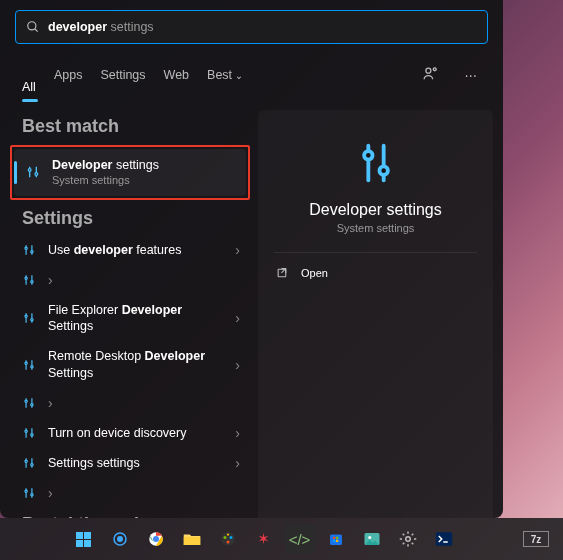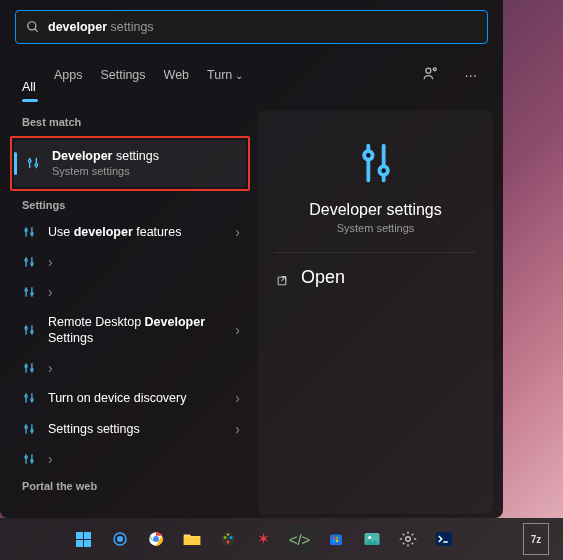--- a/index.html
+++ b/index.html
@@ -50,21 +50,21 @@
     width: 16px; height: 3px;
     background: #4cc2ff;
     border-radius: 2px;
   }
   .tab-more::after { content: " \2304"; font-size: 10px; }
   .tab-spacer { flex: 1; }
   .tab-icon { cursor: pointer; padding: 4px; color: #bbb; }
   .content { display: flex; padding: 10px 10px 0 10px; gap: 8px; }
   .left { width: 240px; }
   .right { flex: 1; background: rgba(255,255,255,0.03); border-radius: 6px; padding: 20px 0; }
-  .section-label { color: #aaa; font-size: 11px; padding: 6px 12px; font-weight: 600; }
+  .section-label { color: #aaa; font-size: 18px; padding: 6px 12px; font-weight: 600; }
   .best-match {
     border: 2px solid #e73828;
     border-radius: 2px;
     padding: 2px;
     margin: 2px 0;
   }
   .result-item {
     display: flex;
     align-items: center;
     padding: 8px 10px;
@@ -91,23 +91,23 @@
   .result-sub { font-size: 11px; color: #999; }
   .chev { color: #888; font-size: 14px; }
   .settings-list .result-item { padding: 7px 10px; }
   .web-item { padding: 8px 10px; display:flex; align-items:center; gap:10px; cursor:pointer; }
   .right-hero { display:flex; flex-direction:column; align-items:center; padding: 10px 0 18px 0; }
   .hero-icon { margin-bottom: 12px; }
   .hero-title { font-size: 16px; margin-bottom: 3px; }
   .hero-sub { font-size: 11px; color: #999; }
   .divider { height:1px; background: rgba(255,255,255,0.08); margin: 0 16px 6px 16px; }
   .action-row {
-    display:flex; align-items:flex-end; gap:12px;
+    display:flex; align-items:flex-start; gap:12px;
     padding: 8px 18px; cursor:pointer;
-    font-size: 18px;
+    font-size: 11px;
   }
   .action-row svg { flex:0 0 auto; }
   .taskbar {
     position: absolute;
     bottom: 0; left: 0; right: 0;
     height: 42px;
     background: rgba(32,32,34,0.9);
     display: flex;
     align-items: center;
     justify-content: center;
@@ -119,21 +119,21 @@
     display:flex; align-items:center; justify-content:center;
     border-radius: 4px;
     cursor:pointer;
     font-size: 15px;
   }
   .win-logo { display:grid; grid-template-columns:7px 7px; grid-template-rows:7px 7px; gap:1px; }
   .win-logo span { background:#4cc2ff; }
   .tb-spacer-l { flex:1; }
   .tb-spacer-r { flex:1; }
   .tb-right { display:flex; align-items:center; gap:4px; }
-  .sevenzip { width:26px; height:32px; border:1px solid #888; color:#ddd; font-size:10px; display:flex; align-items:center; justify-content:center; font-weight:bold; }
+  .sevenzip { width:26px; height:16px; border:1px solid #888; color:#ddd; font-size:10px; display:flex; align-items:center; justify-content:center; font-weight:bold; }
 </style>
 </head>
 <body>
 
 <div class="start-panel">
 
   <div class="search-bar">
     <svg width="14" height="14" viewBox="0 0 24 24" fill="none" stroke="#bbb" stroke-width="2">
         <circle cx="10" cy="10" r="7"></circle>
         <line x1="20" y1="20" x2="15" y2="15"></line>
@@ -141,21 +141,21 @@
     <span class="search-text">
       <b>developer</b><span class="grey"> settings</span>
     </span>
   </div>
 
   <div class="tabs">
     <span class="tab active">All</span>
     <span class="tab">Apps</span>
     <span class="tab">Settings</span>
     <span class="tab">Web</span>
-    <span class="tab tab-more">Turn</span>
+    <span class="tab tab-more">Best</span>
     <span class="tab-spacer"></span>
     <span class="tab-icon">
       <svg width="17" height="17" viewBox="0 0 24 24" fill="none" stroke="#bbb" stroke-width="1.8">
           <circle cx="9" cy="8" r="3.5"></circle>
           <path d="M3 20c0-3 3-5 6-5s6 2 6 5"></path>
           <circle cx="18" cy="6" r="2"></circle>
           <path d="M18 4v-1 M18 9v-1 M20 6h1 M15 6h1" stroke-width="1"></path>
         </svg>
     </span>
     <span class="tab-icon">⋯</span>
@@ -211,20 +211,23 @@
           </div>
           <div class="result-item">
             <span class="result-icon">
               <svg width="14" height="14" viewBox="0 0 24 24" fill="none" stroke="#4cc2ff" stroke-width="2">
                 <line x1="7" y1="4" x2="7" y2="20"></line>
                 <circle cx="7" cy="9" r="2" fill="#141416"></circle>
                 <line x1="17" y1="4" x2="17" y2="20"></line>
                 <circle cx="17" cy="15" r="2" fill="#141416"></circle>
               </svg>
             </span>
+            <div class="result-text">
+              <div class="result-title">File Explorer <b>Developer</b> Settings</div>
+            </div>
             <span class="chev">›</span>
           </div>
           <div class="result-item">
             <span class="result-icon">
               <svg width="14" height="14" viewBox="0 0 24 24" fill="none" stroke="#4cc2ff" stroke-width="2">
                 <line x1="7" y1="4" x2="7" y2="20"></line>
                 <circle cx="7" cy="9" r="2" fill="#141416"></circle>
                 <line x1="17" y1="4" x2="17" y2="20"></line>
                 <circle cx="17" cy="15" r="2" fill="#141416"></circle>
               </svg>

